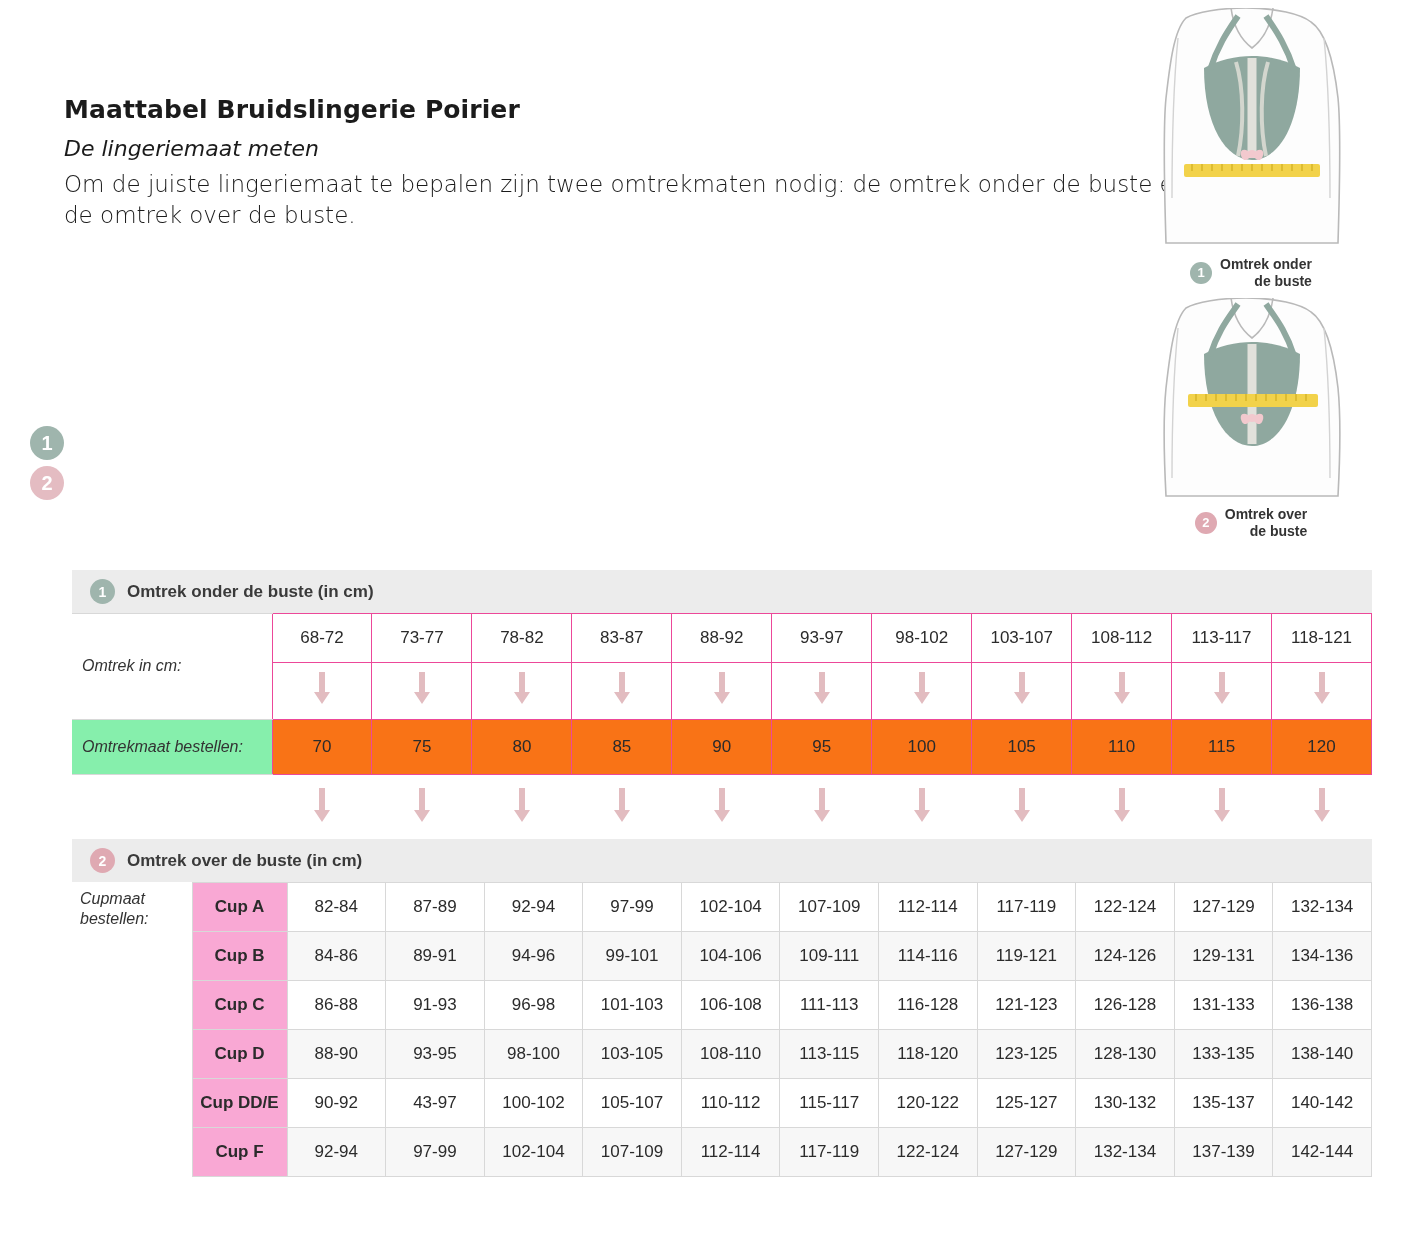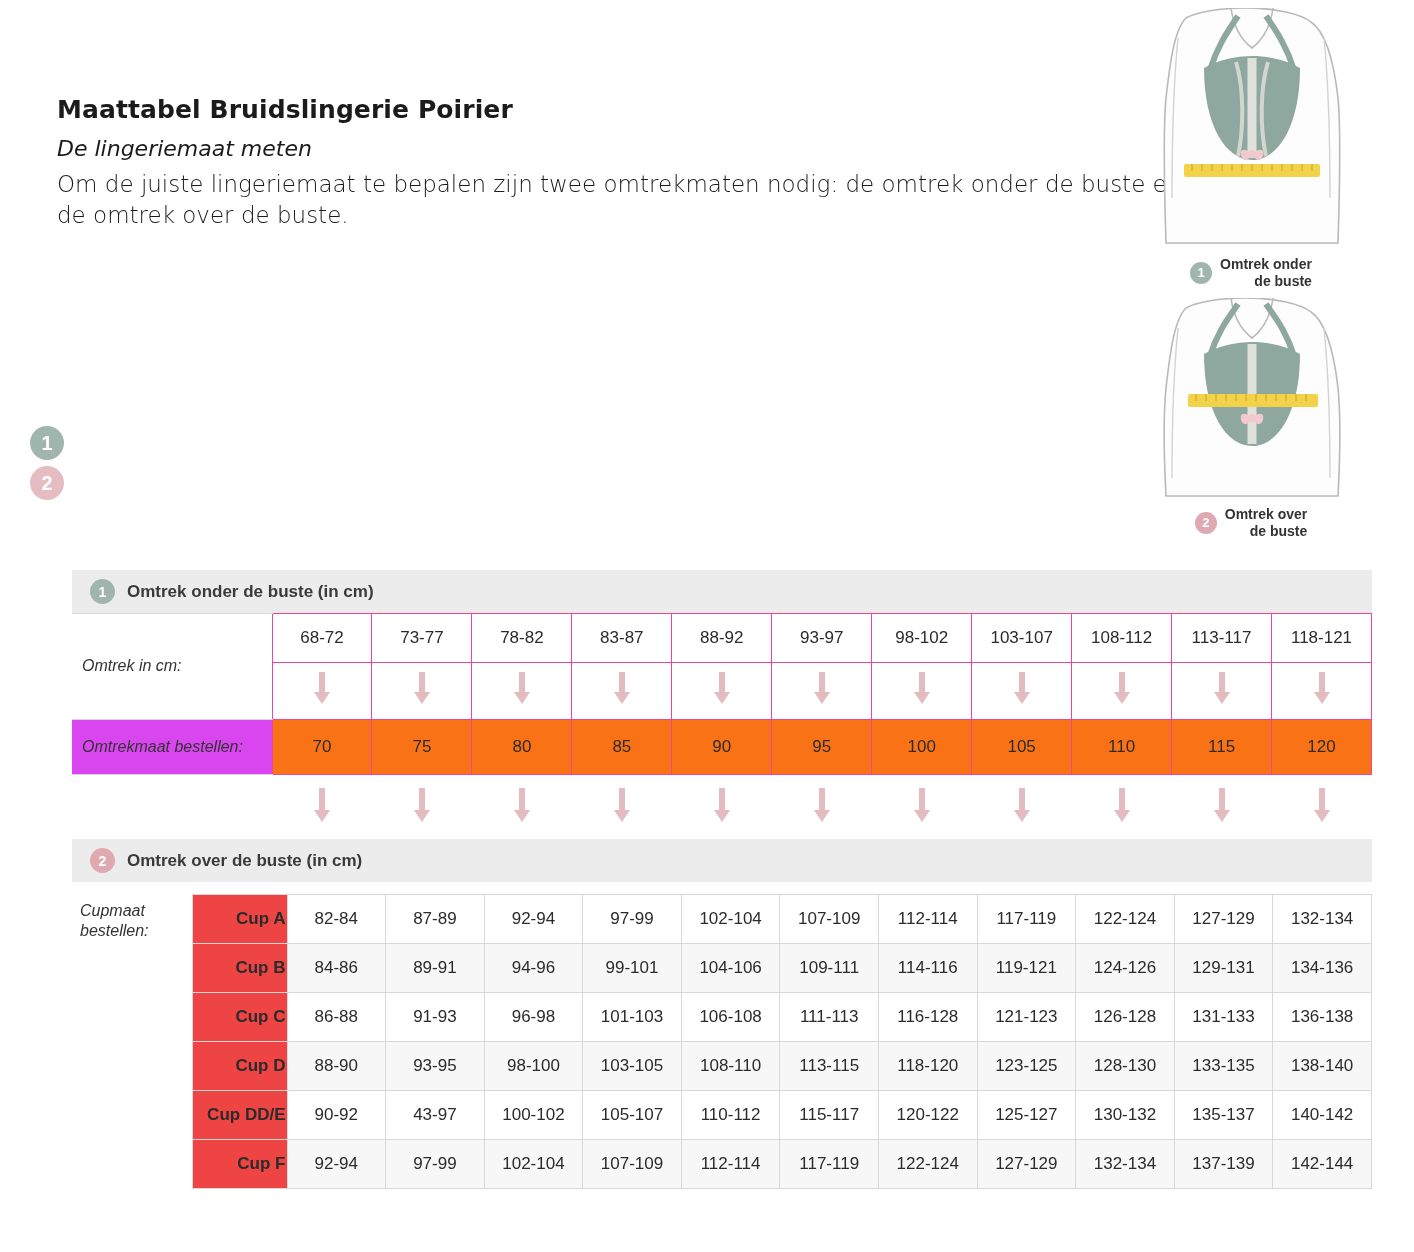--- a/index.html
+++ b/index.html
@@ -12,21 +12,21 @@
     height: 1252px;
     position: relative;
     font-family: "DejaVu Sans", sans-serif;
     color: #222222;
     overflow: hidden;
   }
 
   
   .intro {
     position: absolute;
-    left: 57px;
+    left: 64px;
     top: 95px;
     width: 1150px;
   }
   .intro h1 {
     font-size: 25px;
     font-weight: bold;
     margin: 0 0 12px 0;
     letter-spacing: .1px;
     color: #1b1b1b;
   }
@@ -174,38 +174,38 @@
     font-size: 16px;
     padding-left: 10px;
     color: #333;
     line-height: 1.3;
     width: 200px;
   }
   .t1 .no-side { border-left: none; border-right: none; }
   .row-omtrek td { height: 46px; }
   .row-arrow td { height: 54px; border-top: none; }
   .row-maat td { height: 52px; background: #f97316; }
-  .row-maat .rowlabel { background: #d946ef; }
+  .row-maat .rowlabel { background: #86efac; }
   .row-arrow2 td { height: 62px; border: none; }
 
   .t2 {
-    margin-top: 12px;
+    margin-top: 0;
   }
   .t2 td {
     border: 1px solid #d8d8d8;
     text-align: center;
     font-size: 17px;
     height: 46px;
     color: #2b2b2b;
     font-family: "Liberation Sans", sans-serif;
   }
   .t2 .cuplabel {
     font-weight: bold;
-    text-align: right;
-    background: #ef4444;
+    text-align: center;
+    background: #f9a8d4;
     width: 110px;
   }
   .t2 .sidelabel {
     border: none;
     text-align: left;
     font-style: italic;
     font-size: 16px;
     color: #333;
     line-height: 1.3;
     width: 120px;

